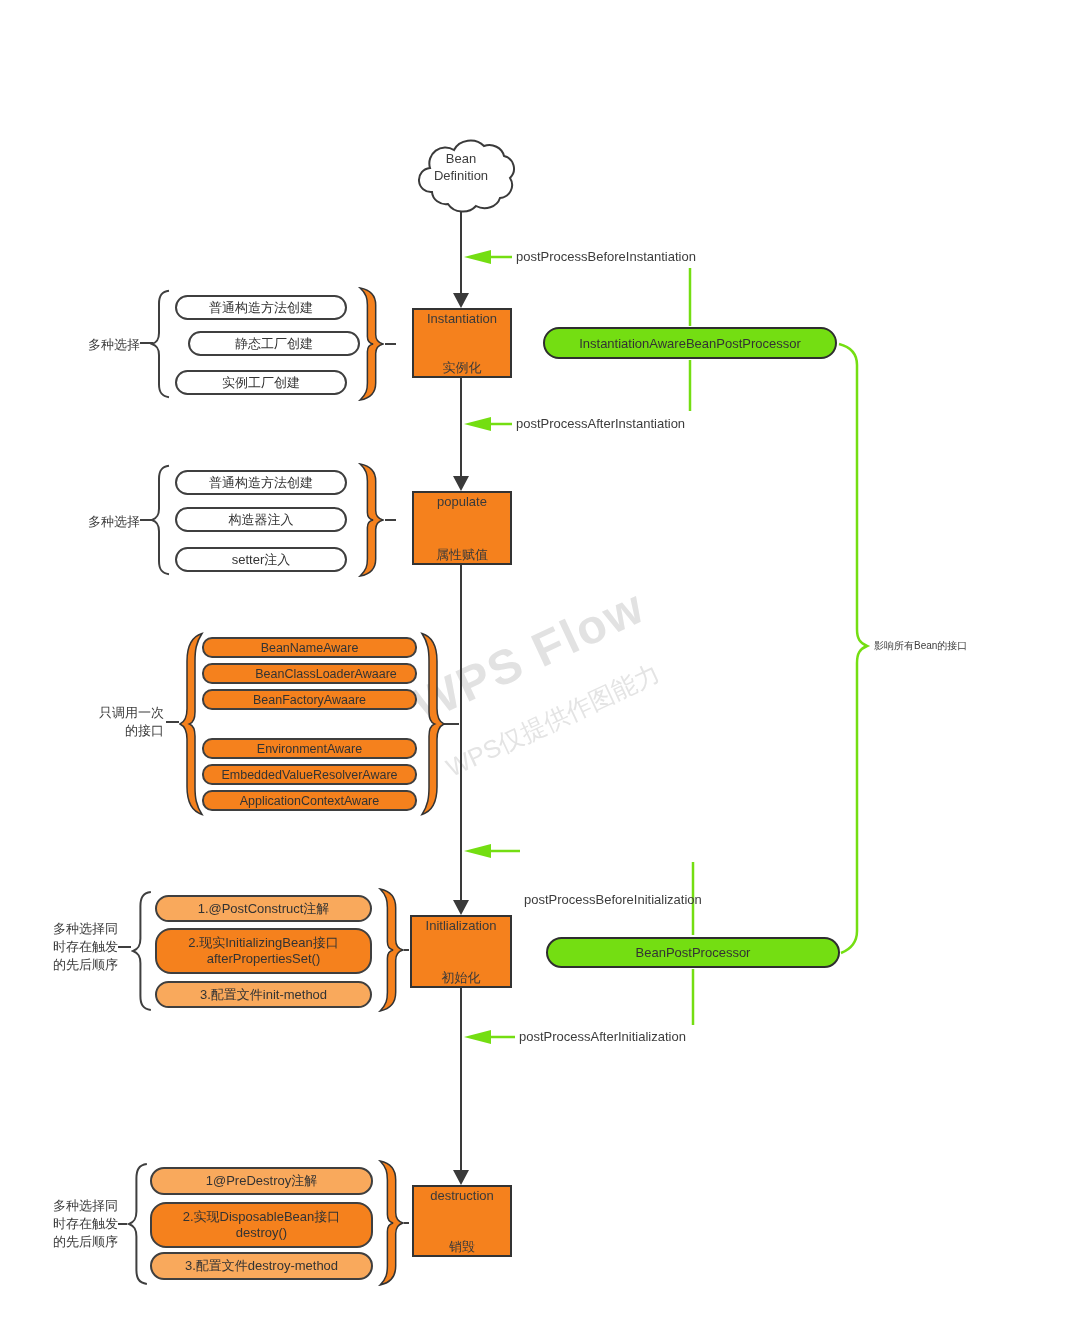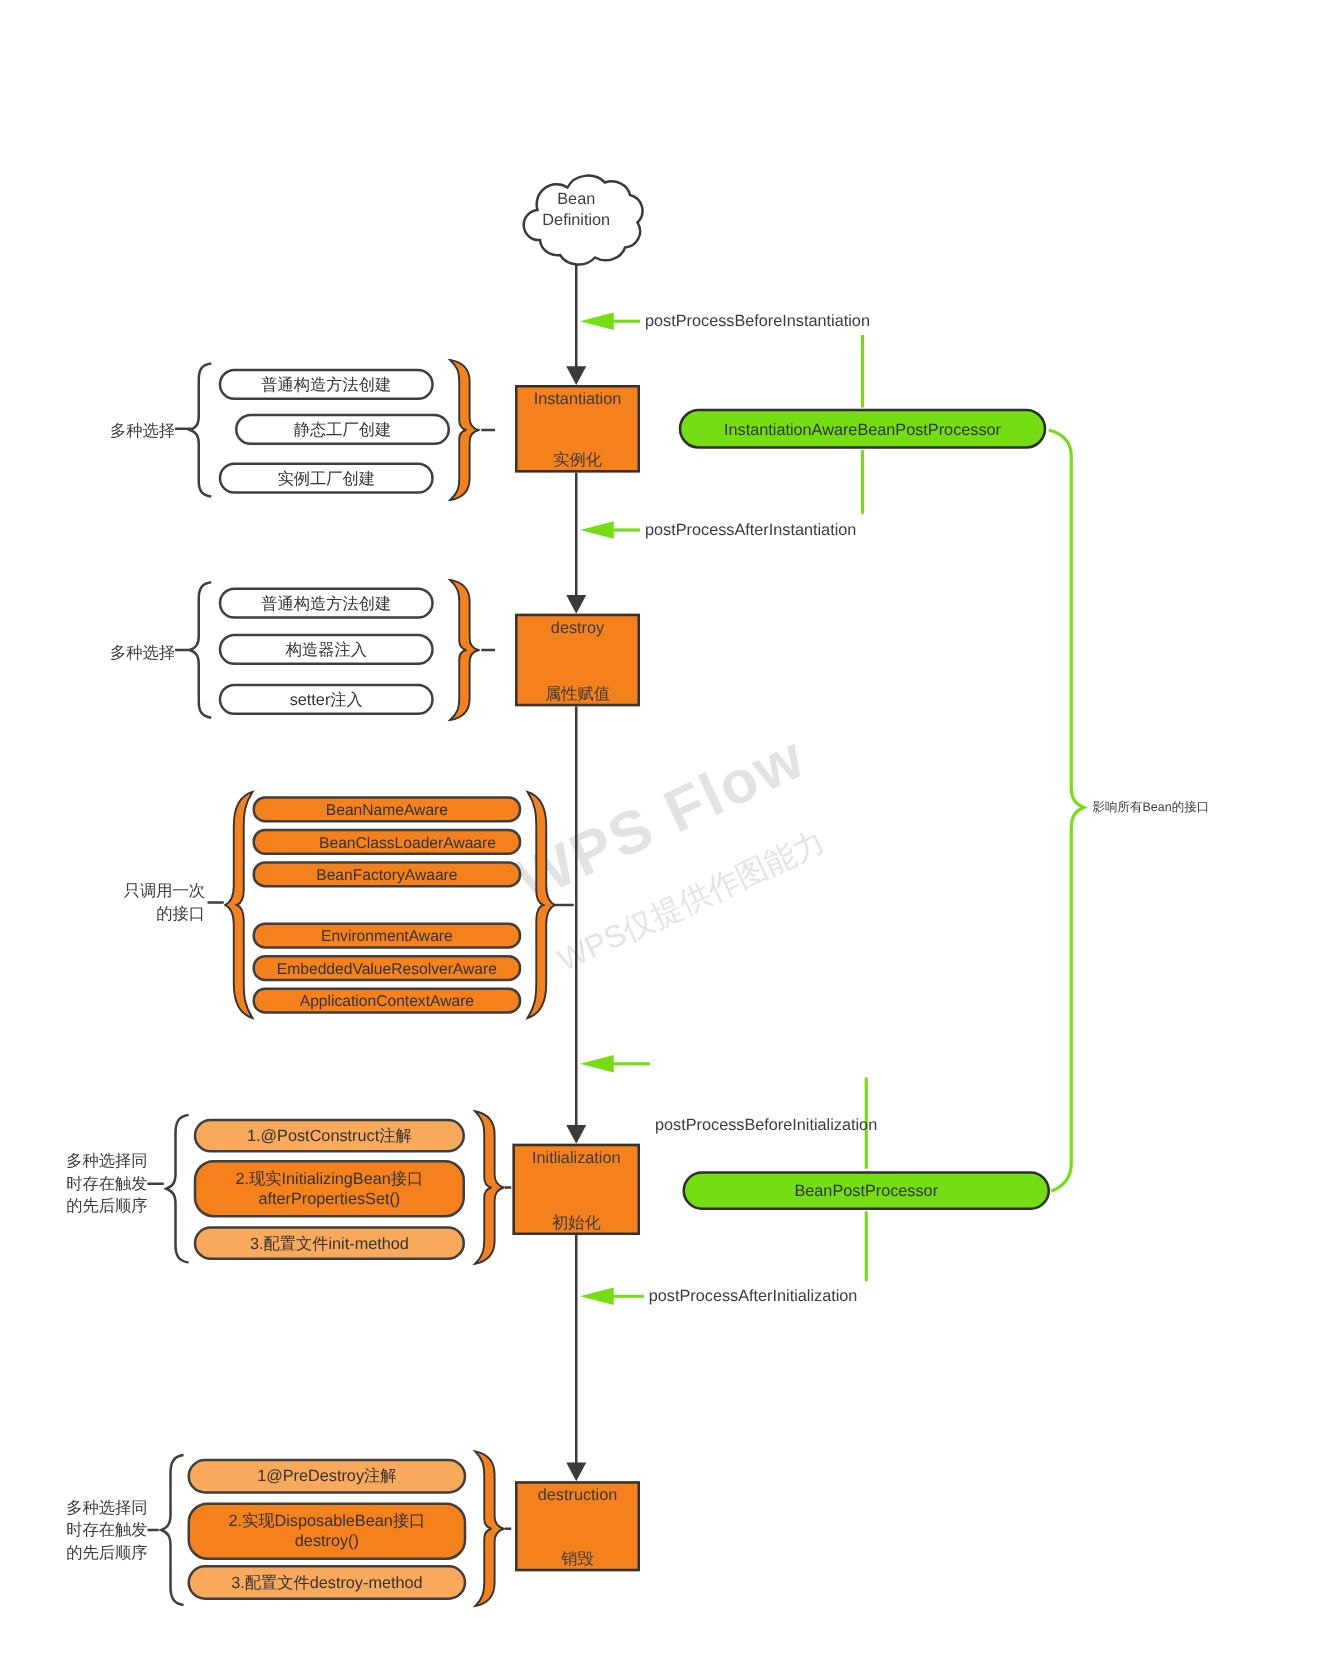--- a/index.html
+++ b/index.html
@@ -131,21 +131,21 @@
   <div class="node cloud-text" style="left:412px; top:150px; width:98px;">
     <span>Bean</span>
     <span>Definition</span>
   </div>
 
   <div class="node stage" style="left:412px; top:308px; width:100px; height:70px;">
     <span class="en">Instantiation</span>
     <span class="zh">实例化</span>
   </div>
   <div class="node stage" style="left:412px; top:491px; width:100px; height:74px;">
-    <span class="en">destroy</span>
+    <span class="en">populate</span>
     <span class="zh">属性赋值</span>
   </div>
   <div class="node stage" style="left:410px; top:915px; width:102px; height:73px;">
     <span class="en">Initlialization</span>
     <span class="zh">初始化</span>
   </div>
   <div class="node stage" style="left:412px; top:1185px; width:100px; height:72px;">
     <span class="en">destruction</span>
     <span class="zh">销毁</span>
   </div>

